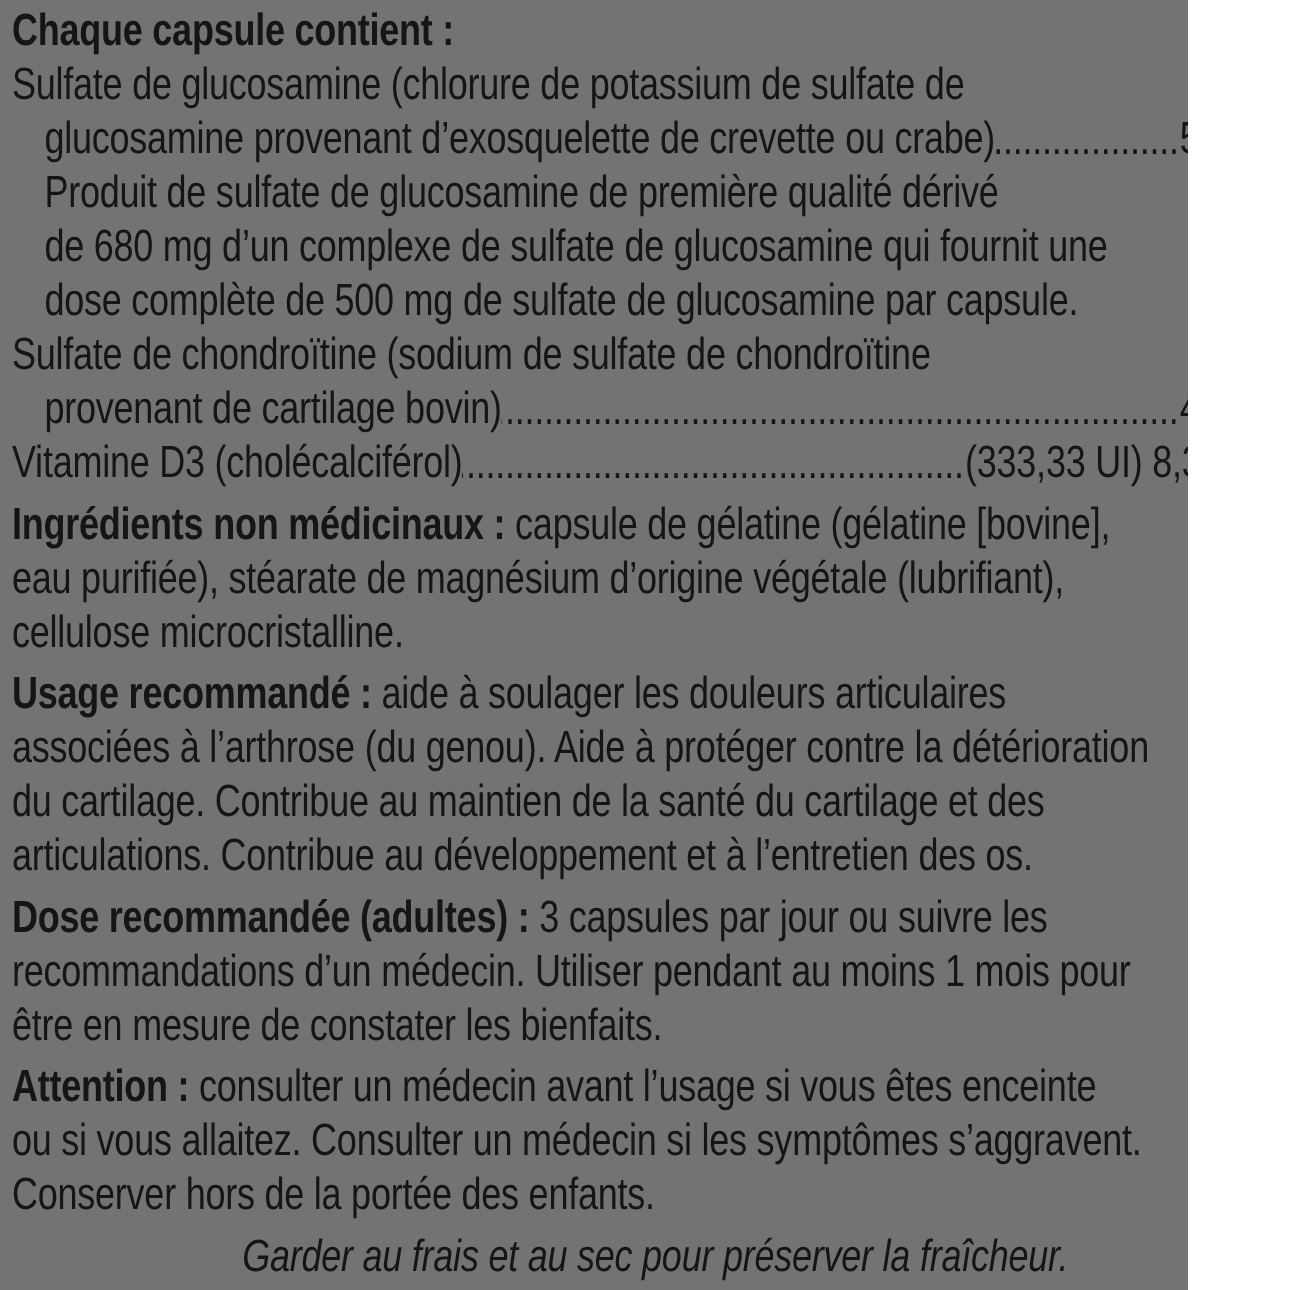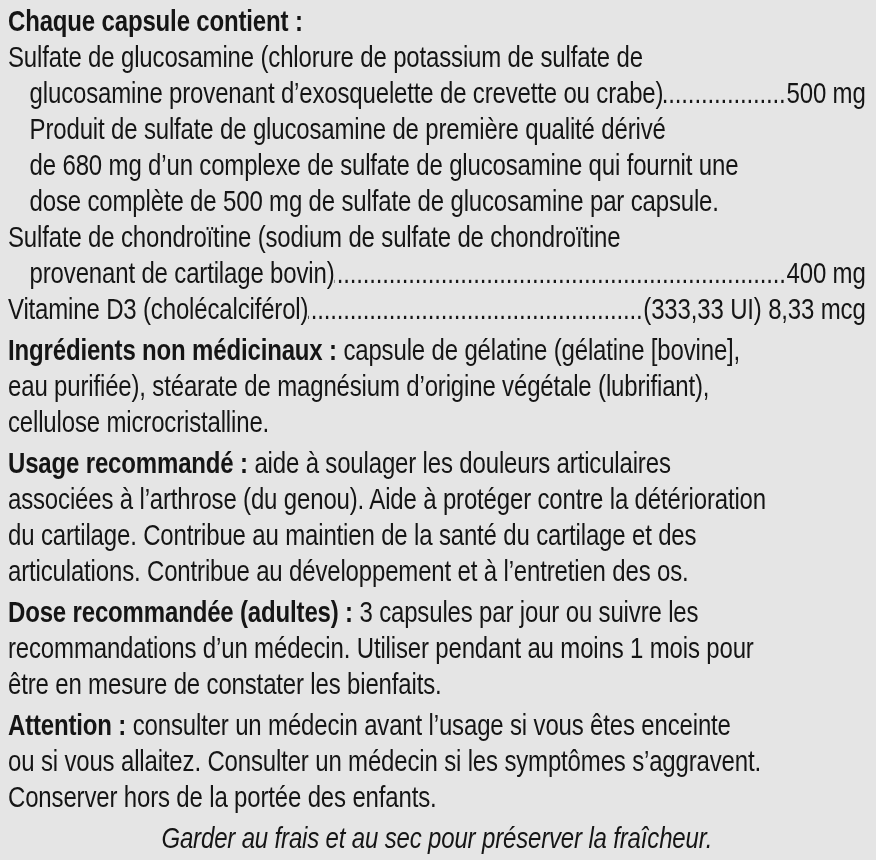--- a/index.html
+++ b/index.html
@@ -6,24 +6,24 @@
     margin: 0;
     padding: 0;
     background: #ffffff;
   }
   body {
     width: 876px;
     height: 860px;
     overflow: hidden;
   }
   .label-wrap {
-    width: 876px;
+    width: 792px;
     height: 860px;
     overflow: hidden;
-    background: #e5e5e5;
+    background: #737373;
   }
   .label {
     font-family: "Liberation Sans", sans-serif;
     font-size: 30px;
     line-height: 36px;
     color: #151515;
     width: 1095px;              
     transform: scaleX(0.8);
     transform-origin: 0 0;
     box-sizing: border-box;

